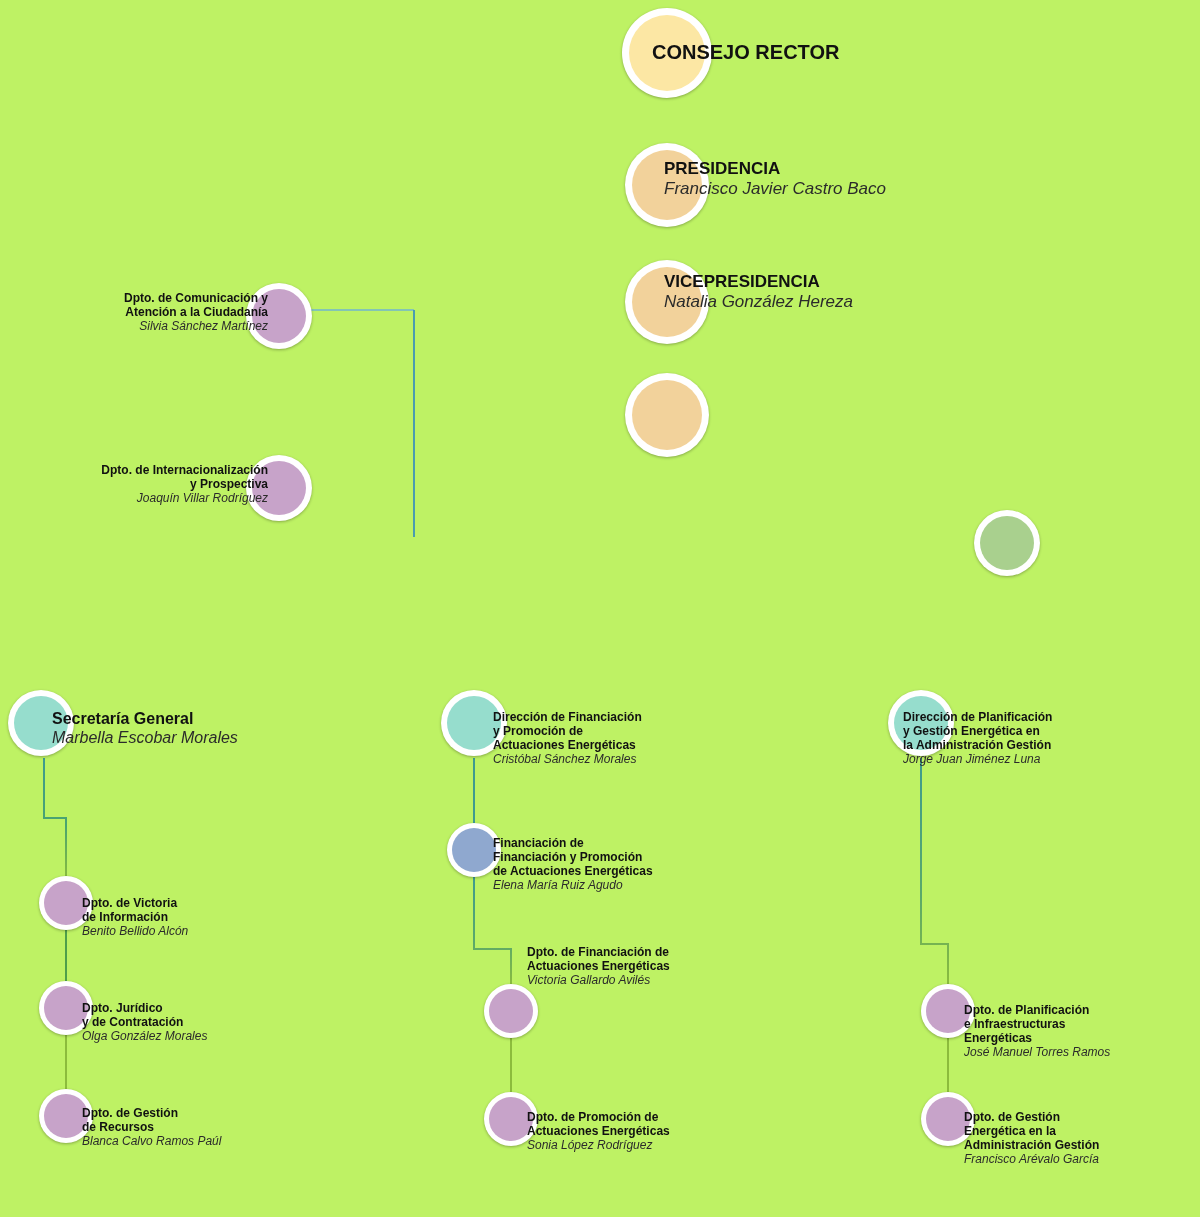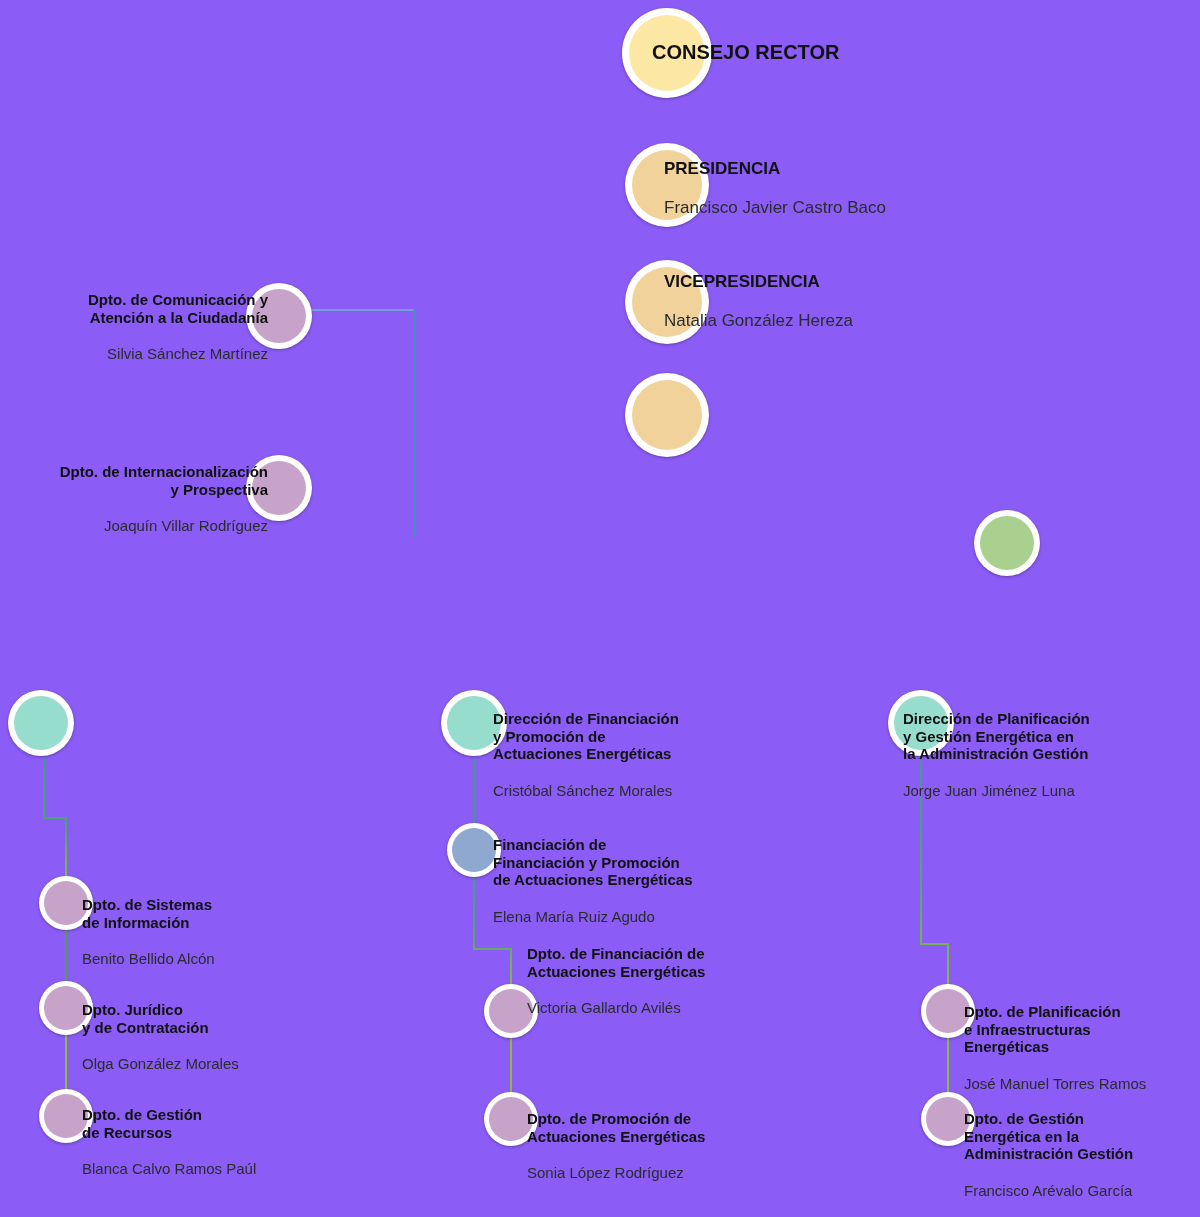--- a/index.html
+++ b/index.html
@@ -1,42 +1,42 @@
 <!DOCTYPE html>
 <html><head>
 <meta charset="utf-8">
 <style>
   html,body{margin:0;padding:0;background:#ffffff;}
   body{width:1200px;height:1217px;font-family:"Liberation Sans","DejaVu Sans",sans-serif;}
-  #chart{position:relative;width:1200px;height:1217px;overflow:hidden;background:#8b5cf6;}
+  #chart{position:relative;width:1200px;height:1217px;overflow:hidden;background:#bef264;}
   svg.links{position:absolute;left:0;top:0;width:1200px;height:1217px;pointer-events:none;}
 
   .node{position:absolute;}
   .bubble{position:absolute;border-radius:50%;background:#ffffff;
           box-shadow:0 1px 3px rgba(0,0,0,0.30);}
   .bubble .fill{position:absolute;border-radius:50%;}
 
   .label{position:absolute;white-space:nowrap;color:#111111;line-height:1.18;}
   .label .title{font-weight:600;}
-  .label .person{color:#2b2b2b;margin-top:19px;}
+  .label .person{font-style:italic;color:#2b2b2b;}
 
   
   .b-xl{width:90px;height:90px;}
   .b-xl .fill{left:7px;top:7px;width:76px;height:76px;}
   .b-lg{width:84px;height:84px;}
   .b-lg .fill{left:7px;top:7px;width:70px;height:70px;}
   .b-md{width:66px;height:66px;}
   .b-md .fill{left:6px;top:6px;width:54px;height:54px;}
   .b-sm{width:54px;height:54px;}
   .b-sm .fill{left:5px;top:5px;width:44px;height:44px;}
 
   .t-20{font-size:20px;}
   .t-17{font-size:17px;}
   .t-16{font-size:16px;}
-  .t-15{font-size:15px;}
+  .t-15{font-size:12px;}
   .right-al{text-align:right;}
 </style>
 </head>
 <body>
 
 <div id="chart">
 
   <svg class="links" viewBox="0 0 1200 1217">
     <defs>
       <linearGradient id="gSpine" x1="0" y1="0" x2="0" y2="1">
@@ -206,28 +206,32 @@
     <div class="bubble b-md">
       <div class="fill" style="background:#a9d08e;"></div>
     </div>
   </div>
 
   <div class="node" style="left:8px;top:690px;">
     <div class="bubble b-md">
       <div class="fill" style="background:#96ddcd;"></div>
     </div>
   </div>
+  <div class="label t-16" style="left:52px;top:710px;">
+    <div class="title">Secretaría General</div>
+    <div class="person">Marbella Escobar Morales</div>
+  </div>
 
   <div class="node" style="left:39px;top:876px;">
     <div class="bubble b-sm">
       <div class="fill" style="background:#c7a3c9;"></div>
     </div>
   </div>
   <div class="label t-15" style="left:82px;top:896px;">
-    <div class="title">Dpto. de Sistemas</div>
+    <div class="title">Dpto. de Victoria</div>
     <div class="title">de Información</div>
     <div class="person">Benito Bellido Alcón</div>
   </div>
 
   <div class="node" style="left:39px;top:981px;">
     <div class="bubble b-sm">
       <div class="fill" style="background:#c7a3c9;"></div>
     </div>
   </div>
   <div class="label t-15" style="left:82px;top:1001px;">

